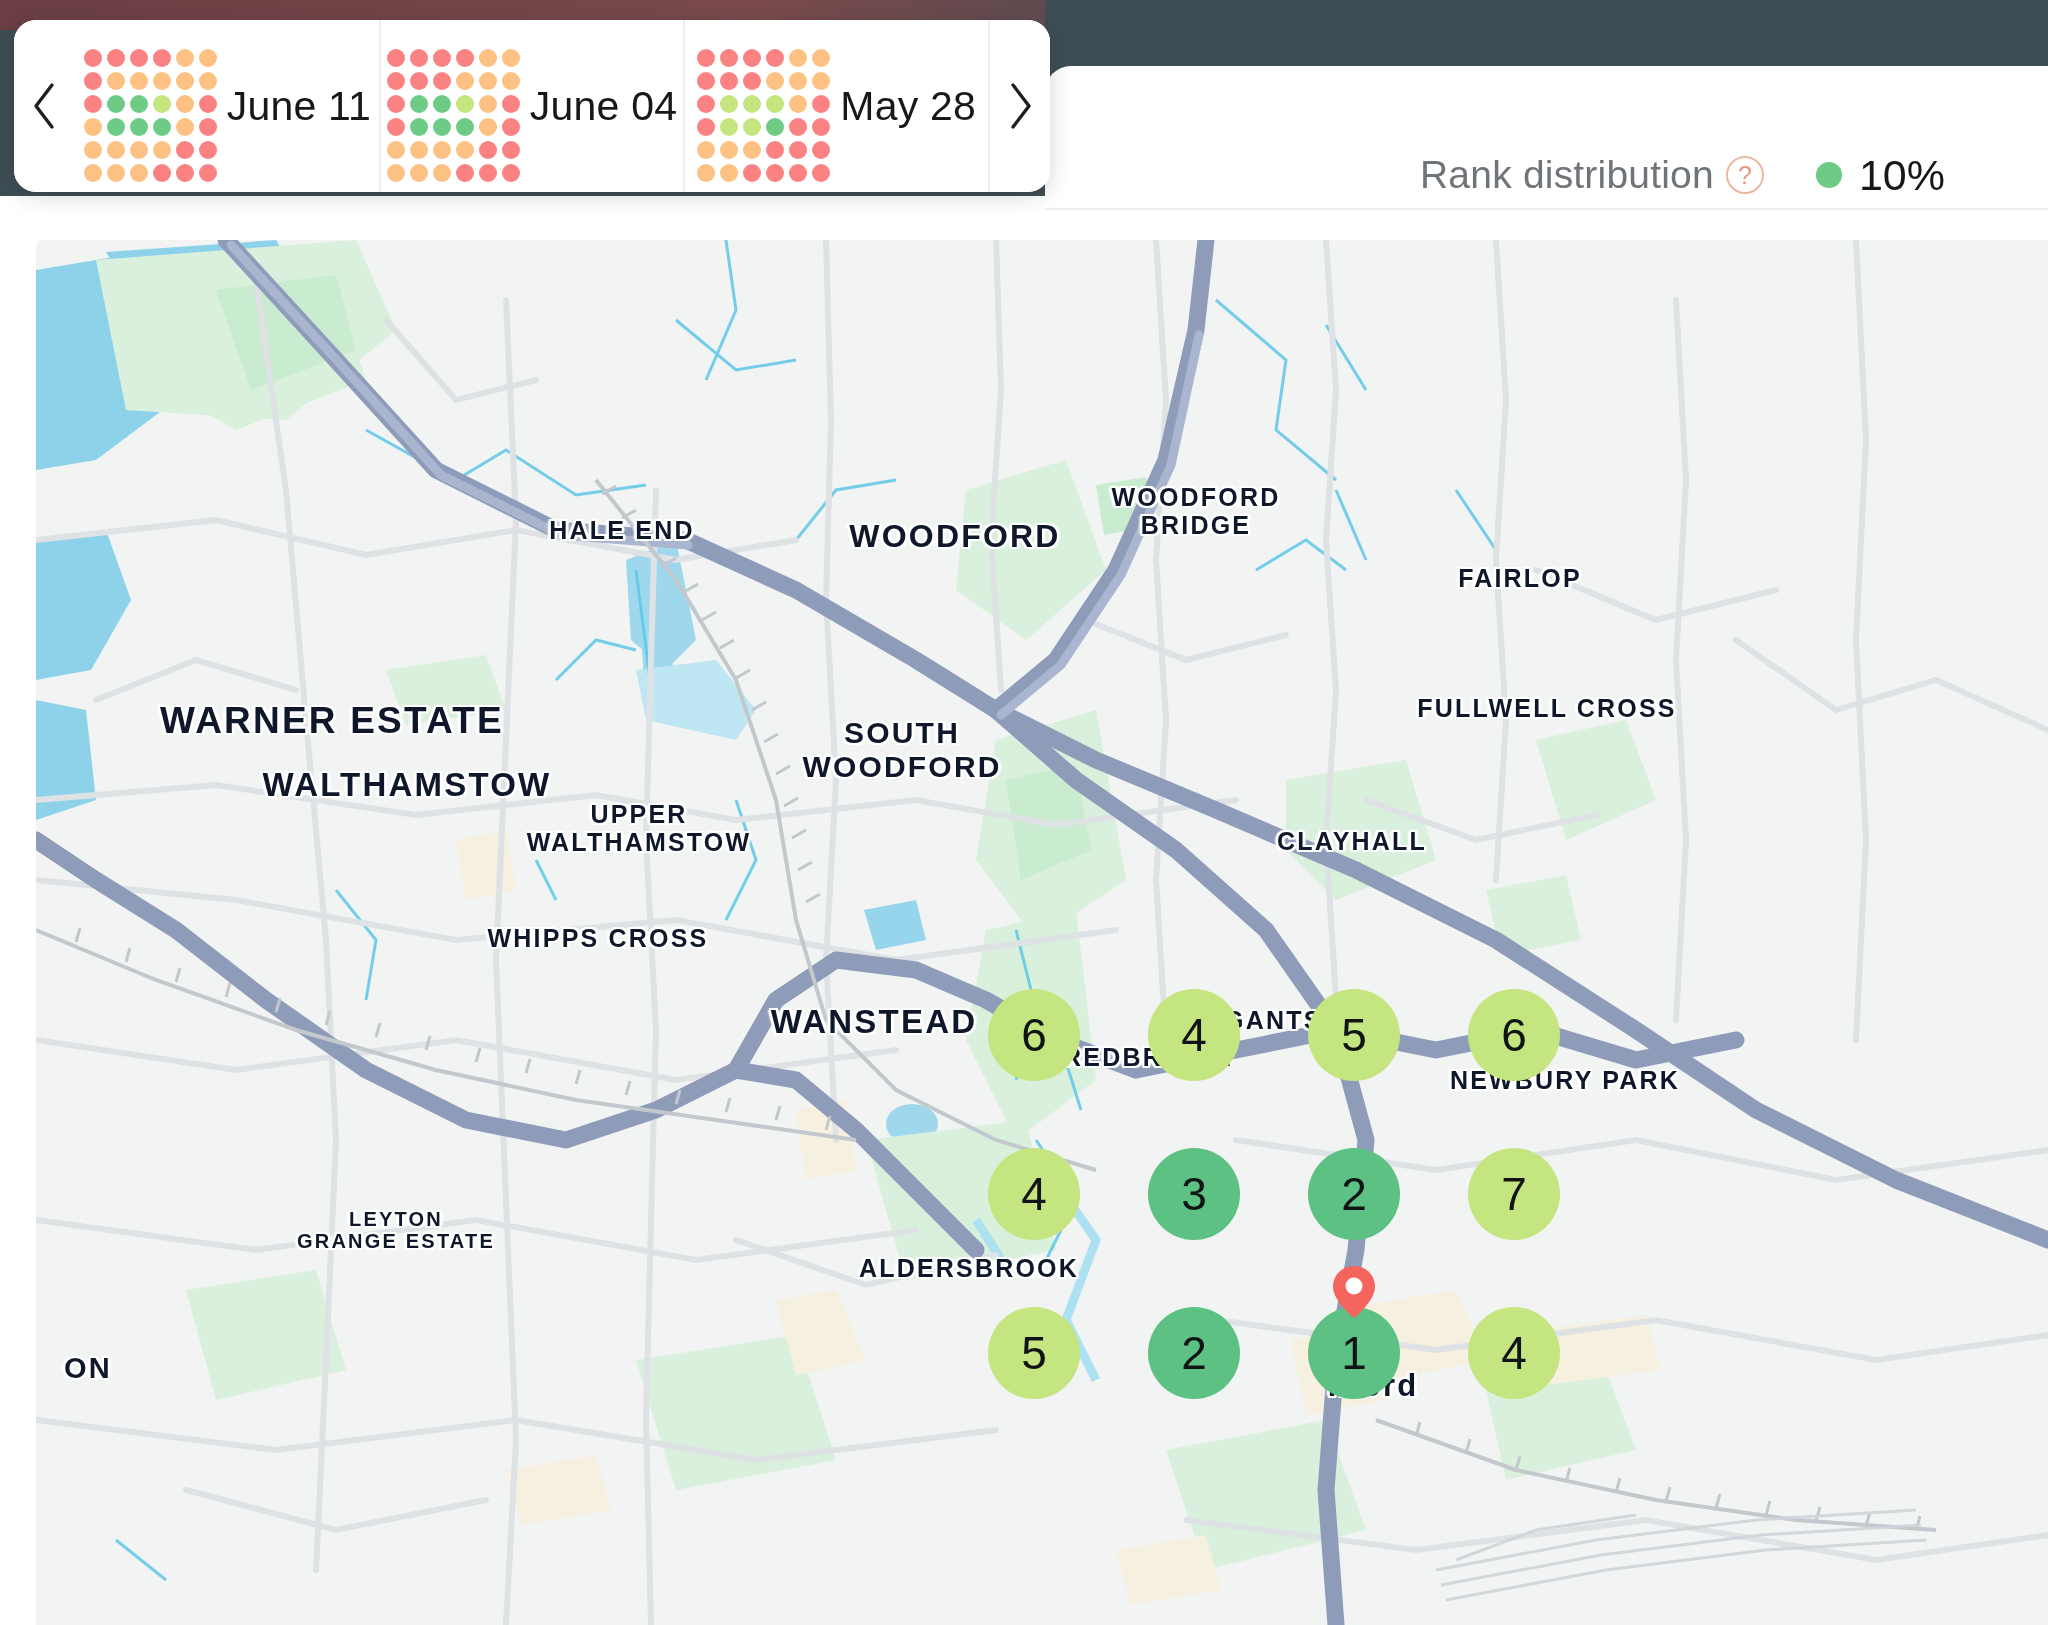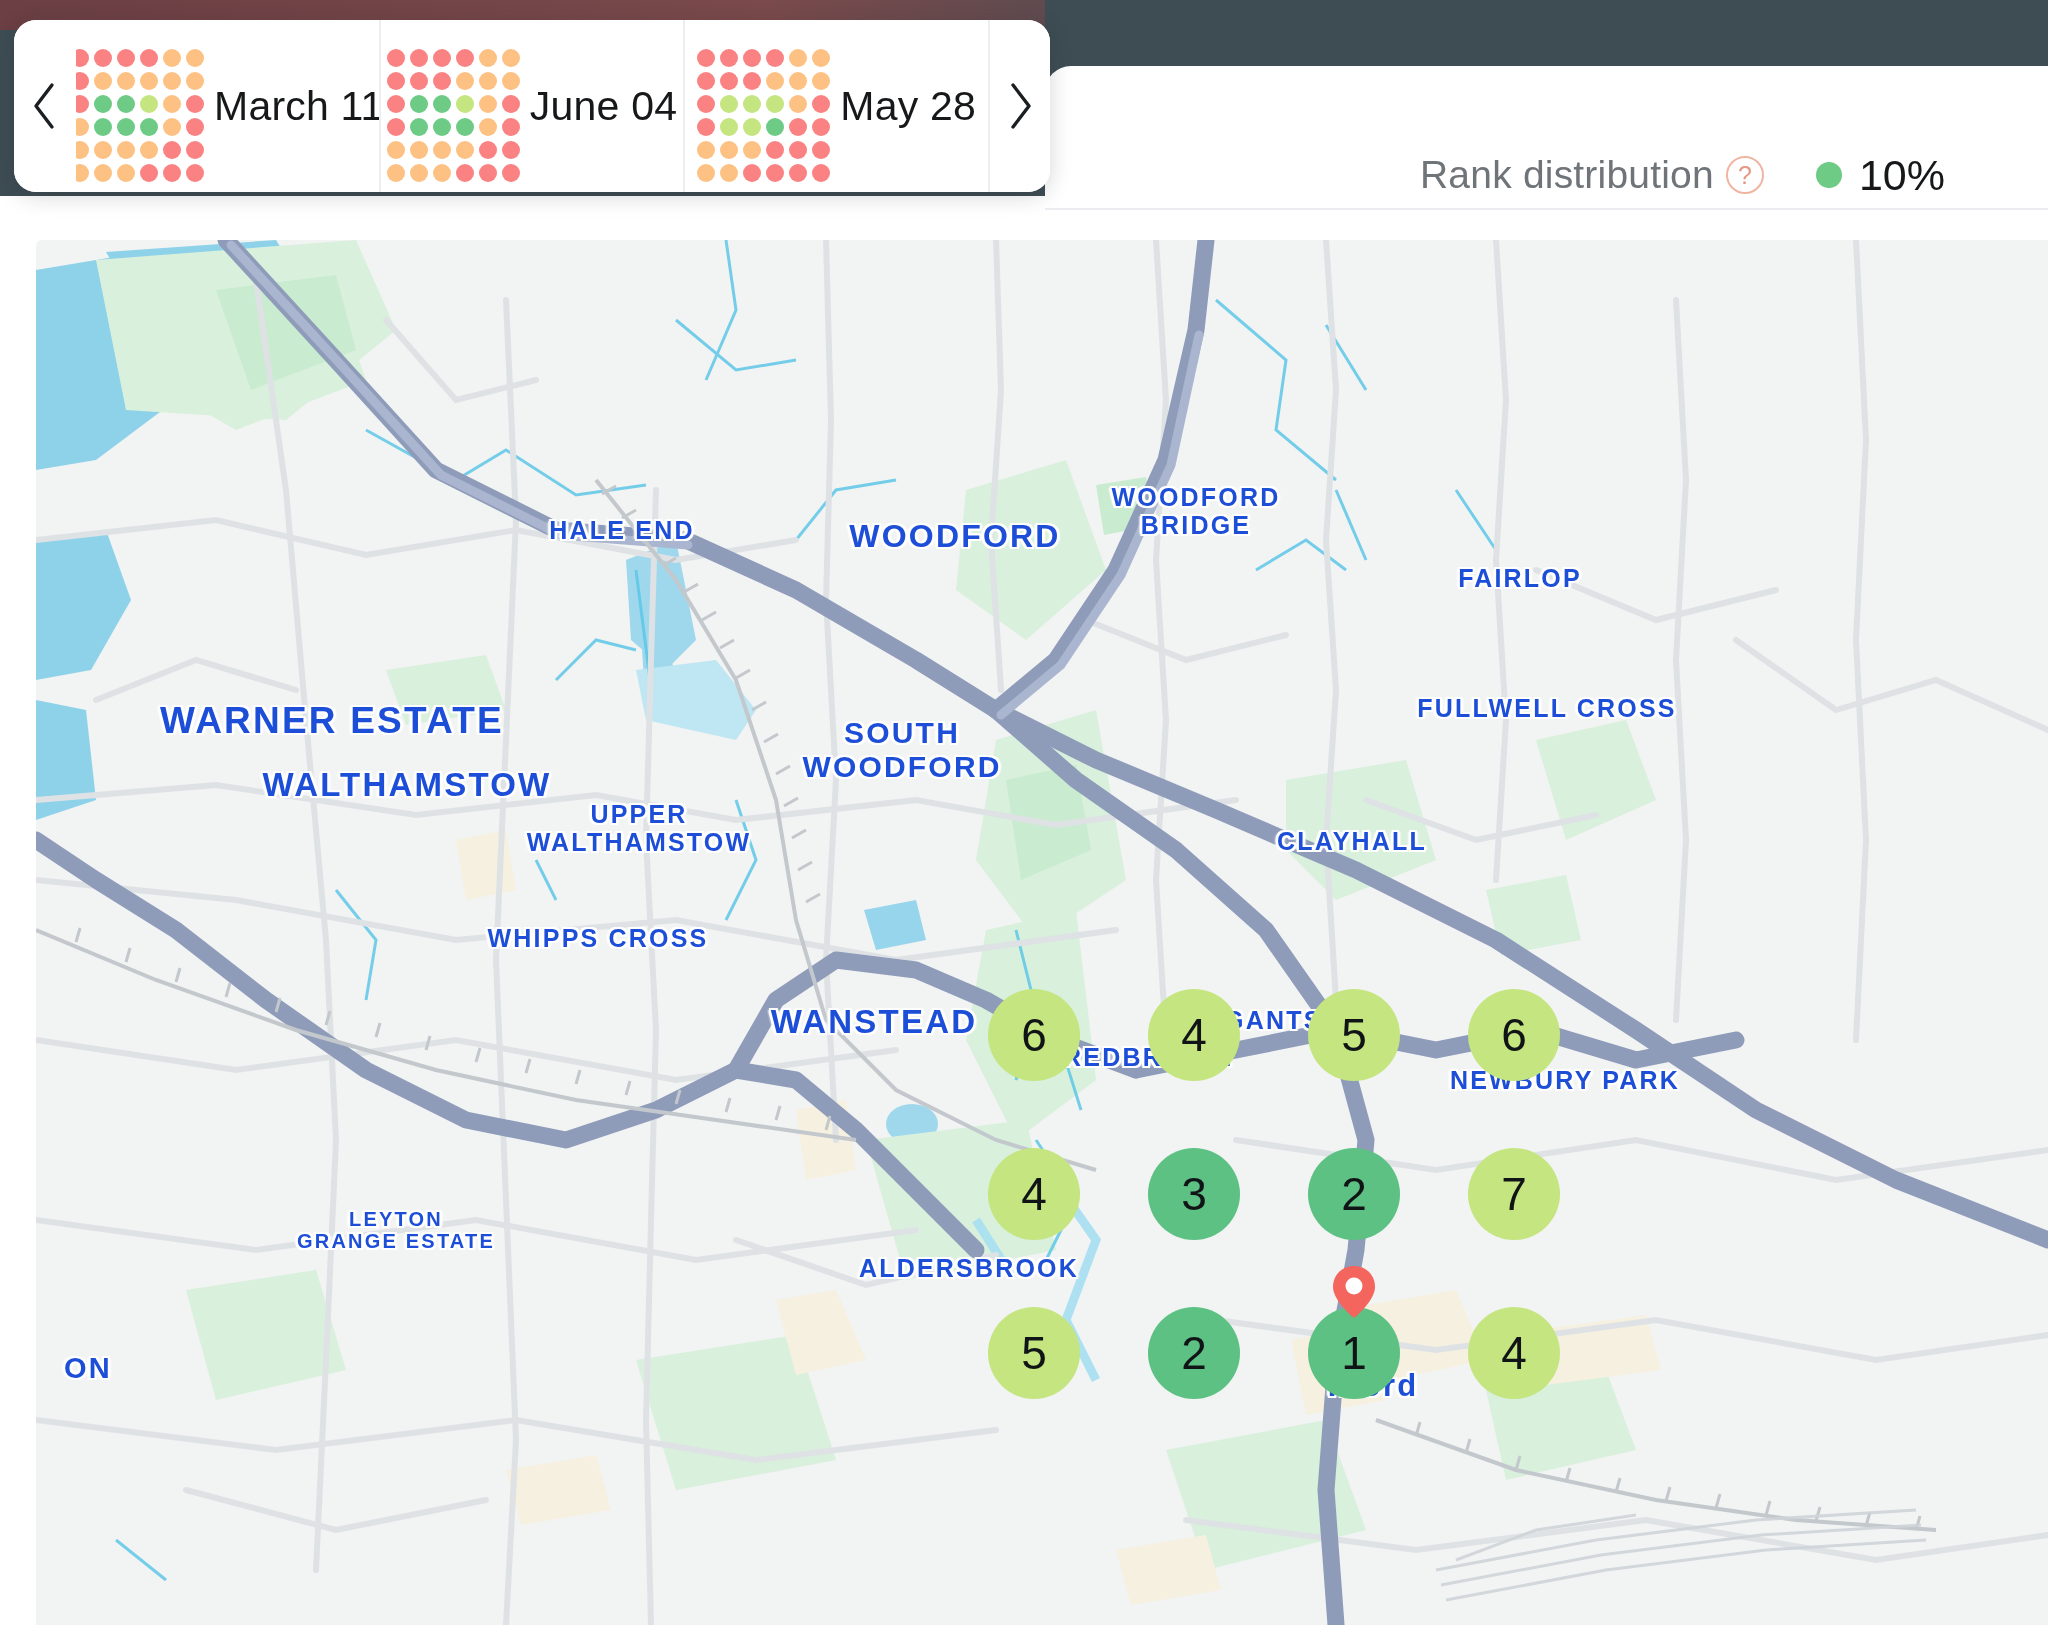--- a/index.html
+++ b/index.html
@@ -122,21 +122,21 @@
     position: absolute; left: 36px; top: 240px;
     width: 2012px; height: 1385px;
     background: #f2f3f3;
     overflow: hidden;
     border-top-left-radius: 6px;
   }
   .map-svg { position: absolute; left: 0; top: 0; }
 
   .map-label {
     position: absolute;
-    color: #1d4ed8;
+    color: #0f172a;
     font-weight: 700;
     letter-spacing: 2.2px;
     text-align: center;
     transform: translate(-50%, -50%);
     text-shadow:
       2px 0 0 #fff, -2px 0 0 #fff, 0 2px 0 #fff, 0 -2px 0 #fff,
       2px 2px 0 #fff, -2px 2px 0 #fff, 2px -2px 0 #fff, -2px -2px 0 #fff,
       3px 0 2px #fff, -3px 0 2px #fff;
     line-height: 1.12;
     white-space: pre;
@@ -222,21 +222,21 @@
             <i style="background: rgb(252, 193, 131);"></i>
             <i style="background: rgb(250, 130, 131);"></i>
             <i style="background: rgb(250, 130, 131);"></i>
             <i style="background: rgb(252, 193, 131);"></i>
             <i style="background: rgb(252, 193, 131);"></i>
             <i style="background: rgb(252, 193, 131);"></i>
             <i style="background: rgb(250, 130, 131);"></i>
             <i style="background: rgb(250, 130, 131);"></i>
             <i style="background: rgb(250, 130, 131);"></i>
           </div>
-          <span class="car-date">March 11</span>
+          <span class="car-date">June 11</span>
         </div>
         <div class="car-item">
           <div class="grid-mini">
             <i style="background: rgb(250, 130, 131);"></i>
             <i style="background: rgb(250, 130, 131);"></i>
             <i style="background: rgb(250, 130, 131);"></i>
             <i style="background: rgb(250, 130, 131);"></i>
             <i style="background: rgb(252, 193, 131);"></i>
             <i style="background: rgb(252, 193, 131);"></i>
             <i style="background: rgb(250, 130, 131);"></i>

